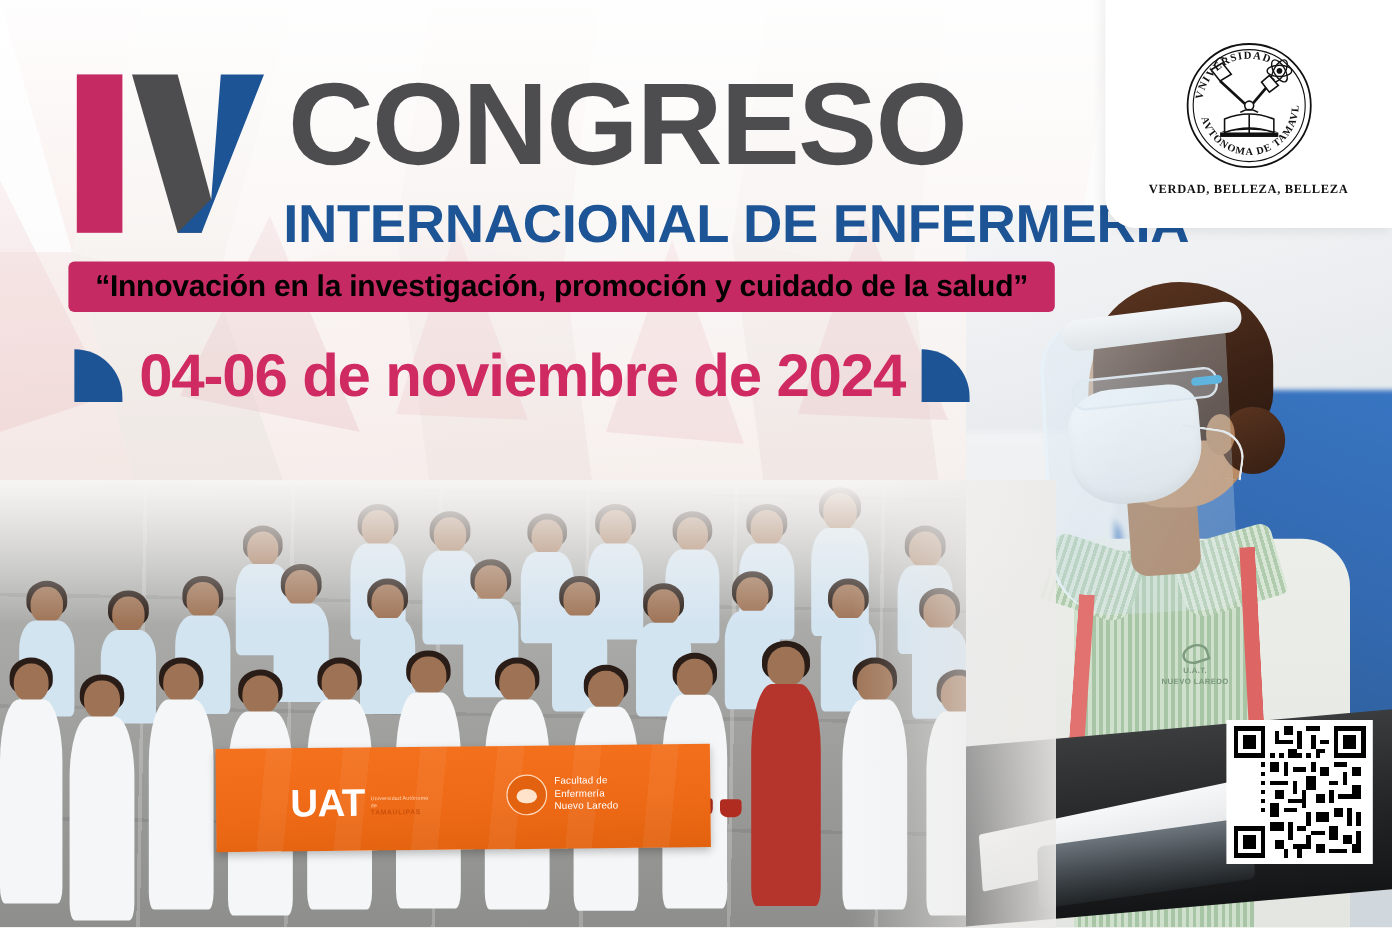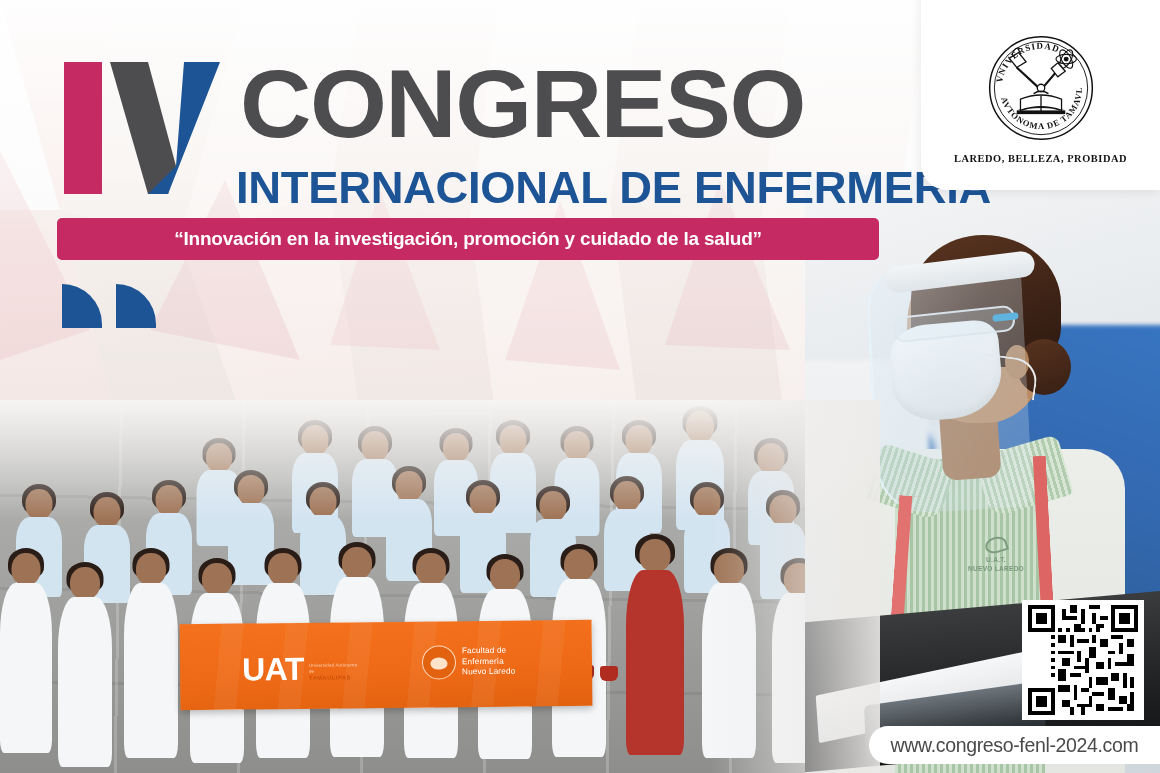--- a/index.html
+++ b/index.html
@@ -409,23 +409,23 @@
   .subtitle-bar {
     position: absolute; left: 57px; top: 218px;
     width: 822px; height: 42px;
     background: #c62a62;
     border-radius: 5px;
     display: flex; align-items: center; justify-content: center;
   }
   .subtitle-bar span {
     font-family: "Liberation Sans", sans-serif;
     font-weight: 700;
-    font-size: 19px;
+    font-size: 25px;
     letter-spacing: -0.2px;
-    color: #ffffff;
+    color: #000000;
     white-space: nowrap;
   }
 
   .date-row {
     position: absolute; left: 62px; top: 284px;
     display: flex; align-items: center; gap: 14px;
     z-index: 50;
   }
   .wedge { width: 40px; height: 44px; background: #1c5496; flex: 0 0 auto; }
   .wedge.left  { border-radius: 0 44px 0 0; }
@@ -768,20 +768,21 @@
 
     <div class="internacional">INTERNACIONAL DE ENFERMERÍA</div>
 
     <div class="subtitle-bar">
       <span>“Innovación en la investigación, promoción y cuidado de la salud”</span>
     </div>
   </div>
 
   <div class="date-row">
     <div class="wedge left"></div>
+    <div class="date-text">04-06 de noviembre de 2024</div>
     <div class="wedge-r-shape"></div>
   </div>
 
   <div class="logo-card">
     <svg class="uat-seal" viewBox="0 0 120 120">
       <circle cx="60" cy="60" r="55" fill="#ffffff" stroke="#111" stroke-width="1.6"></circle>
       <circle cx="60" cy="60" r="50" fill="none" stroke="#111" stroke-width="1"></circle>
 
       <path d="M26 28 L36 22 L44 32 L34 38 Z" fill="#fff" stroke="#111" stroke-width="1.4"></path>
       <path d="M34 38 L60 62" fill="none" stroke="#111" stroke-width="2.4"></path>
@@ -808,21 +809,21 @@
         <path id="arcTop" d="M18 60 a42 42 0 0 1 84 0" fill="none"></path>
         <path id="arcBot" d="M16 60 a44 44 0 0 0 88 0" fill="none"></path>
       </defs>
       <text font-family="'Liberation Serif', serif" font-size="9.6" font-weight="700" fill="#111" letter-spacing="1.1">
         <textPath href="#arcTop" startOffset="4%">VNIVERSIDAD</textPath>
       </text>
       <text font-family="'Liberation Serif', serif" font-size="9.2" font-weight="700" fill="#111" letter-spacing="1">
         <textPath href="#arcBot" startOffset="8%">AVTONOMA DE TAMAVLIPAS</textPath>
       </text>
     </svg>
-    <div class="logo-motto">LAREDO, BELLEZA, PROBIDAD</div>
+    <div class="logo-motto">VERDAD, BELLEZA, BELLEZA</div>
   </div>
 
   <div class="qr-box">
     <svg viewBox="0 0 29 29" shape-rendering="crispEdges">
       <rect width="29" height="29" fill="#fff"></rect>
       <g fill="#000">
 
         <rect x="0" y="0" width="7" height="7"></rect>
           <rect x="1" y="1" width="5" height="5" fill="#fff"></rect>
           <rect x="2" y="2" width="3" height="3"></rect>
@@ -893,17 +894,14 @@
         <rect x="16" y="24" width="1" height="3"></rect>
           <rect x="18" y="26" width="2" height="2"></rect>
           <rect x="21" y="27" width="4" height="1"></rect>
         <rect x="26" y="26" width="2" height="2"></rect>
           <rect x="11" y="27" width="1" height="2"></rect>
           <rect x="14" y="27" width="1" height="2"></rect>
       </g>
     </svg>
   </div>
 
-  <div class="url-pill">
-    <span>www.congreso-fenl-2024.com</span>
-  </div>
 
 </div>
 
 </body></html>

